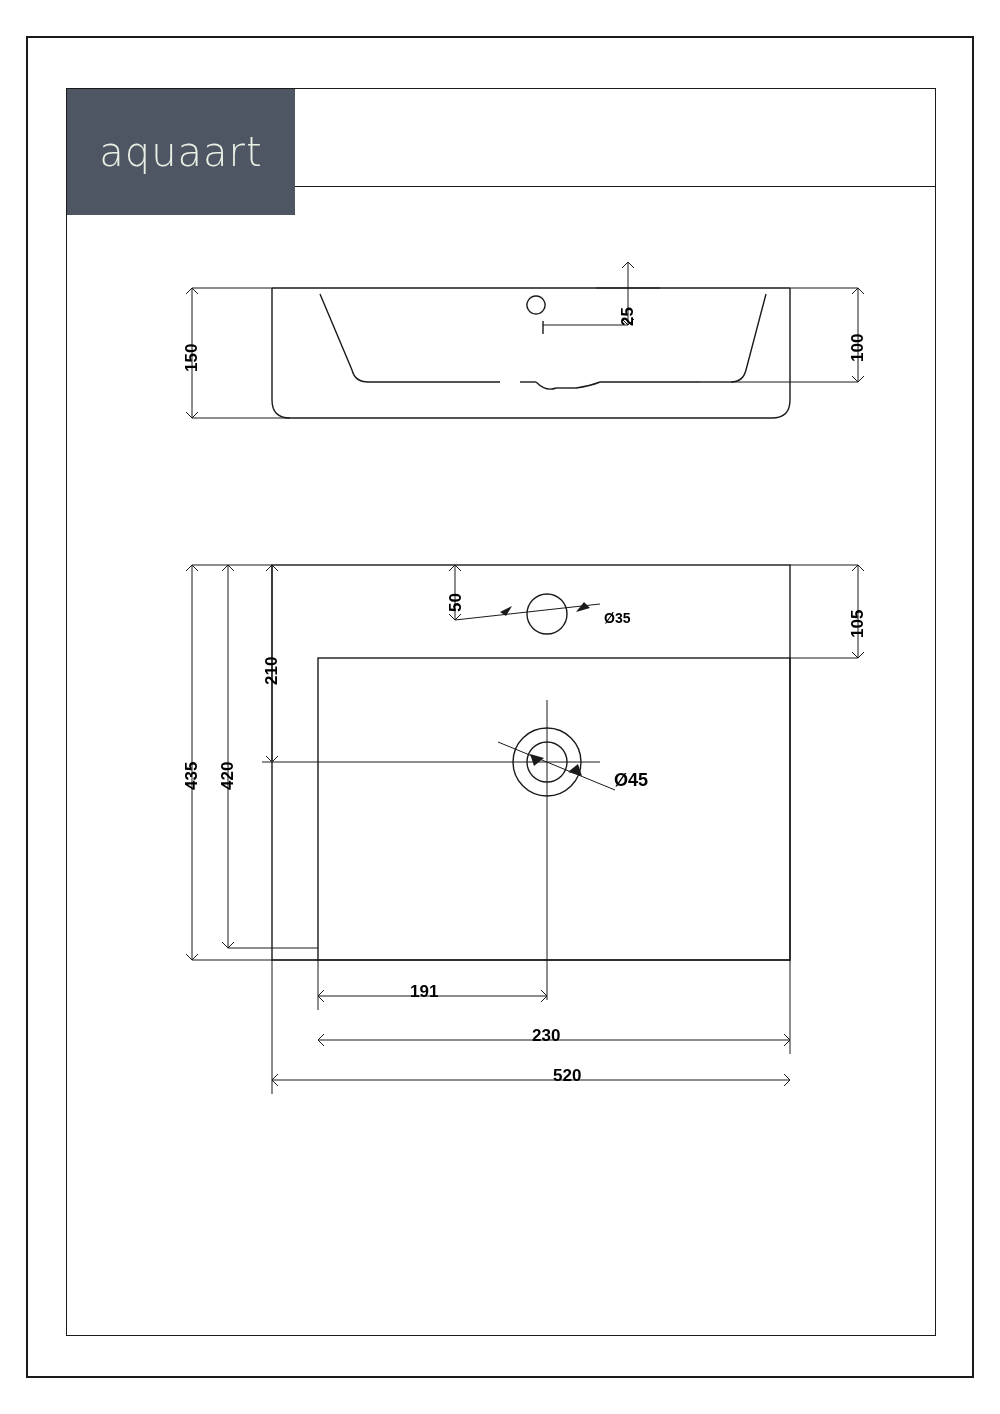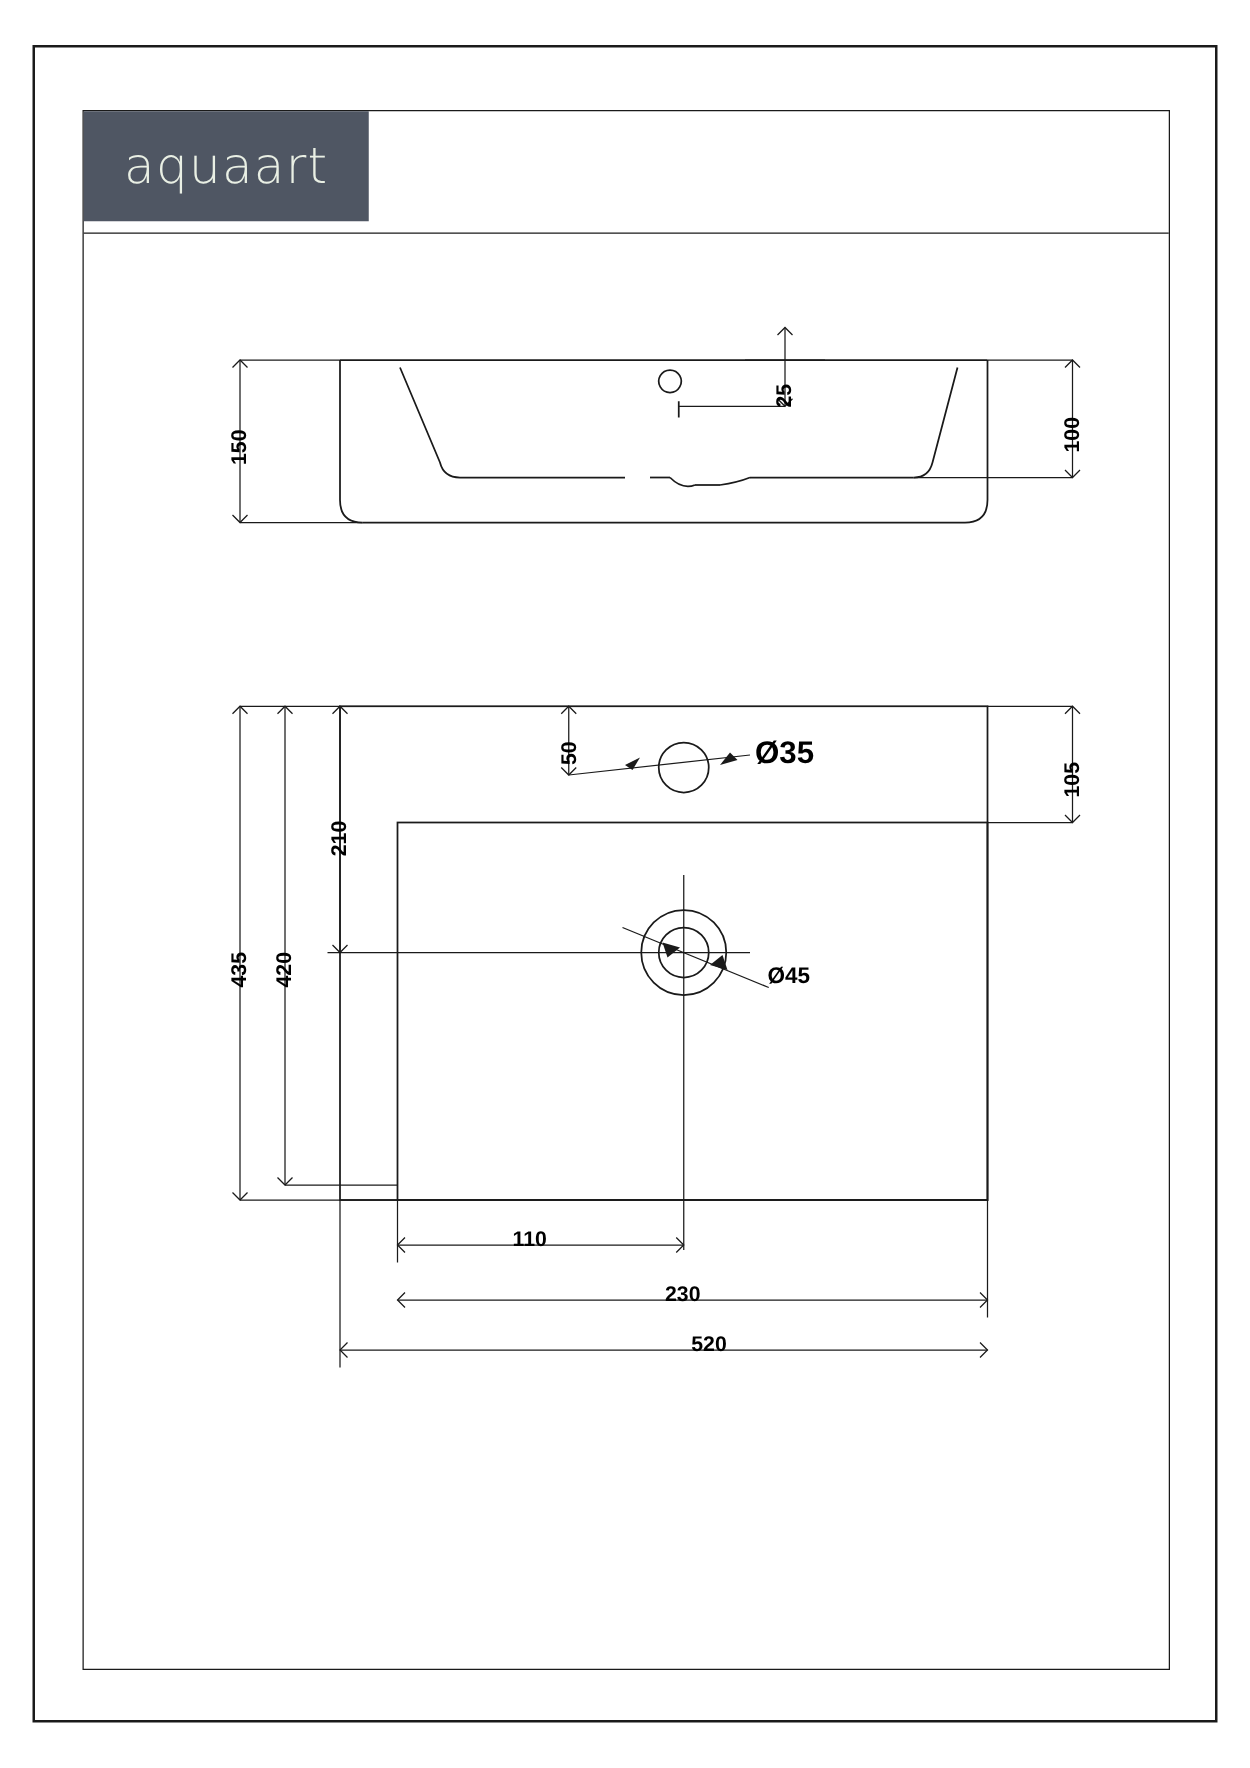--- a/index.html
+++ b/index.html
@@ -48,21 +48,21 @@
     width: 868px;
     height: 98px;
     border-bottom: 1px solid #1a1a1a;
     box-sizing: border-box;
   }
   .logo-box {
     position: absolute;
     left: 67px;
     top: 89px;
     width: 228px;
-    height: 88px;
+    height: 126px;
     background: #4f5663;
     display: flex;
     align-items: center;
     justify-content: center;
   }
   .logo-text {
     color: #e9efe4;
     font-family: "DejaVu Sans", sans-serif;
     font-size: 40px;
     letter-spacing: 1px;
@@ -276,20 +276,20 @@
   <div class="dim-label vert" style="left:182px; top:372px;">150</div>
   <div class="dim-label vert" style="left:848px; top:362px;">100</div>
   <div class="dim-label vert" style="left:618px; top:326px;">25</div>
 
   <div class="dim-label vert" style="left:182px; top:790px;">435</div>
   <div class="dim-label vert" style="left:218px; top:790px;">420</div>
   <div class="dim-label vert" style="left:262px; top:685px;">210</div>
   <div class="dim-label vert" style="left:446px; top:612px;">50</div>
   <div class="dim-label vert" style="left:848px; top:638px;">105</div>
 
-  <div class="dim-label" style="left:410px; top:982px;">110</div>
+  <div class="dim-label" style="left:410px; top:982px;">191</div>
   <div class="dim-label" style="left:532px; top:1026px;">230</div>
   <div class="dim-label" style="left:532px; top:1066px;margin-left:21px;">520</div>
 
-  <div class="dim-label" style="left:604px; top:588px; font-size:25px;">Ø35</div>
+  <div class="dim-label" style="left:604px; top:610px; font-size:14px;">Ø35</div>
   <div class="dim-label" style="left:614px; top:770px; font-size:18px;">Ø45</div>
 
 </div>
 
 </body></html>

